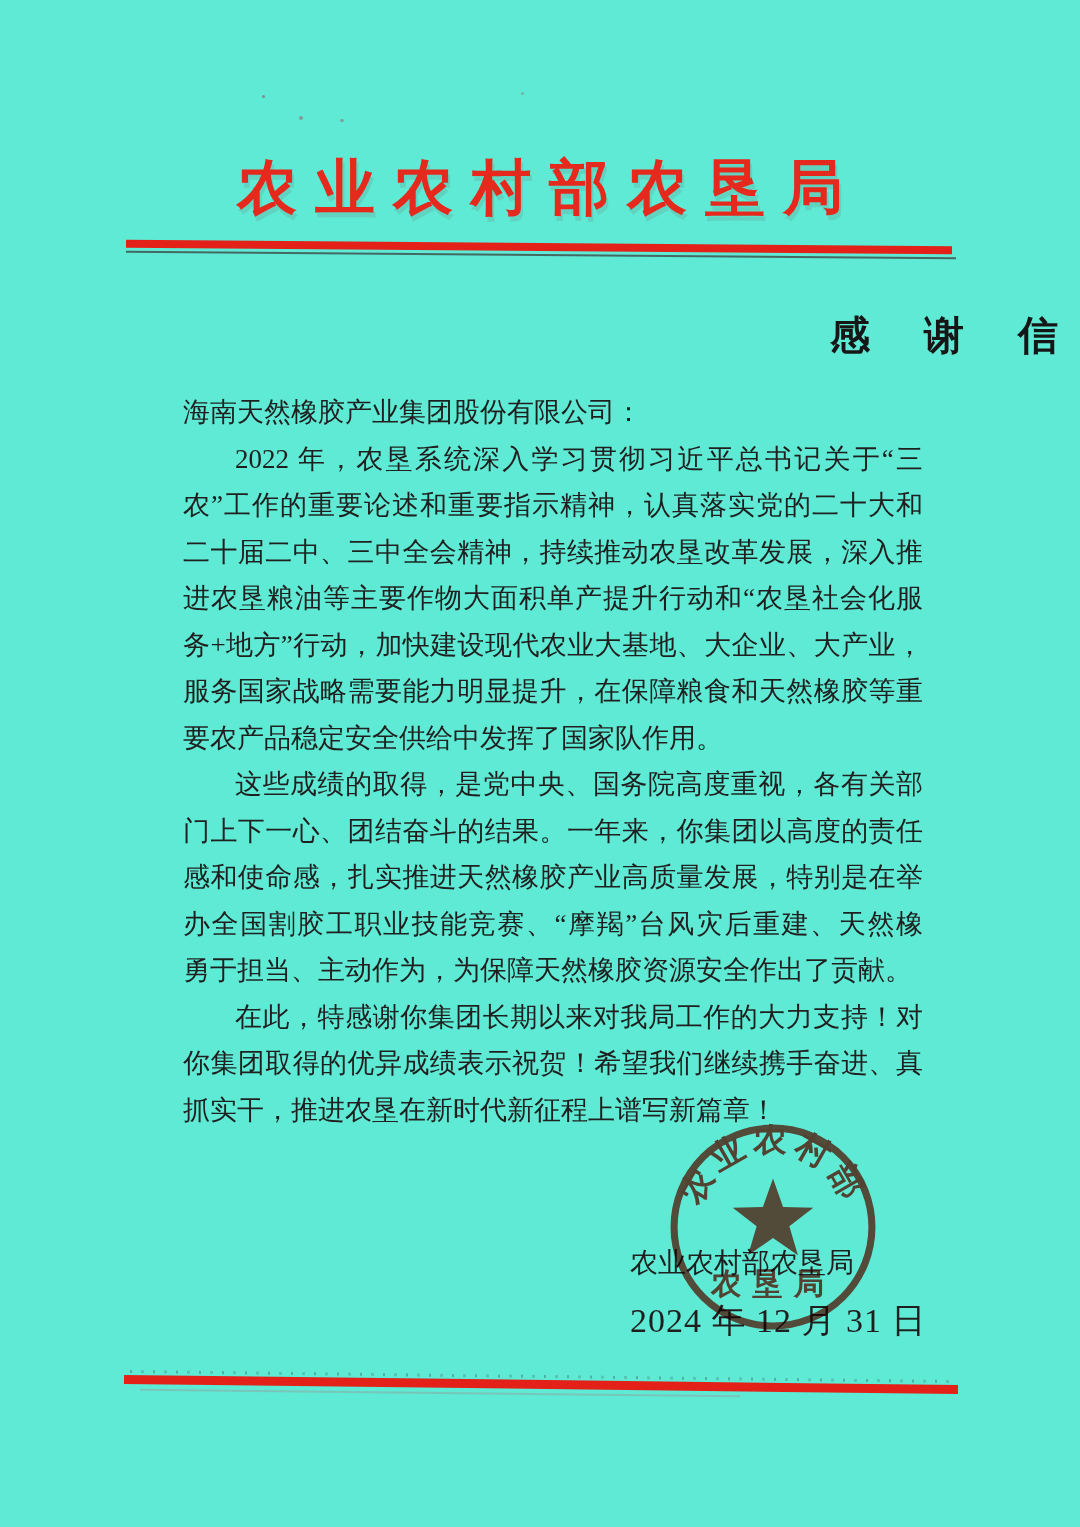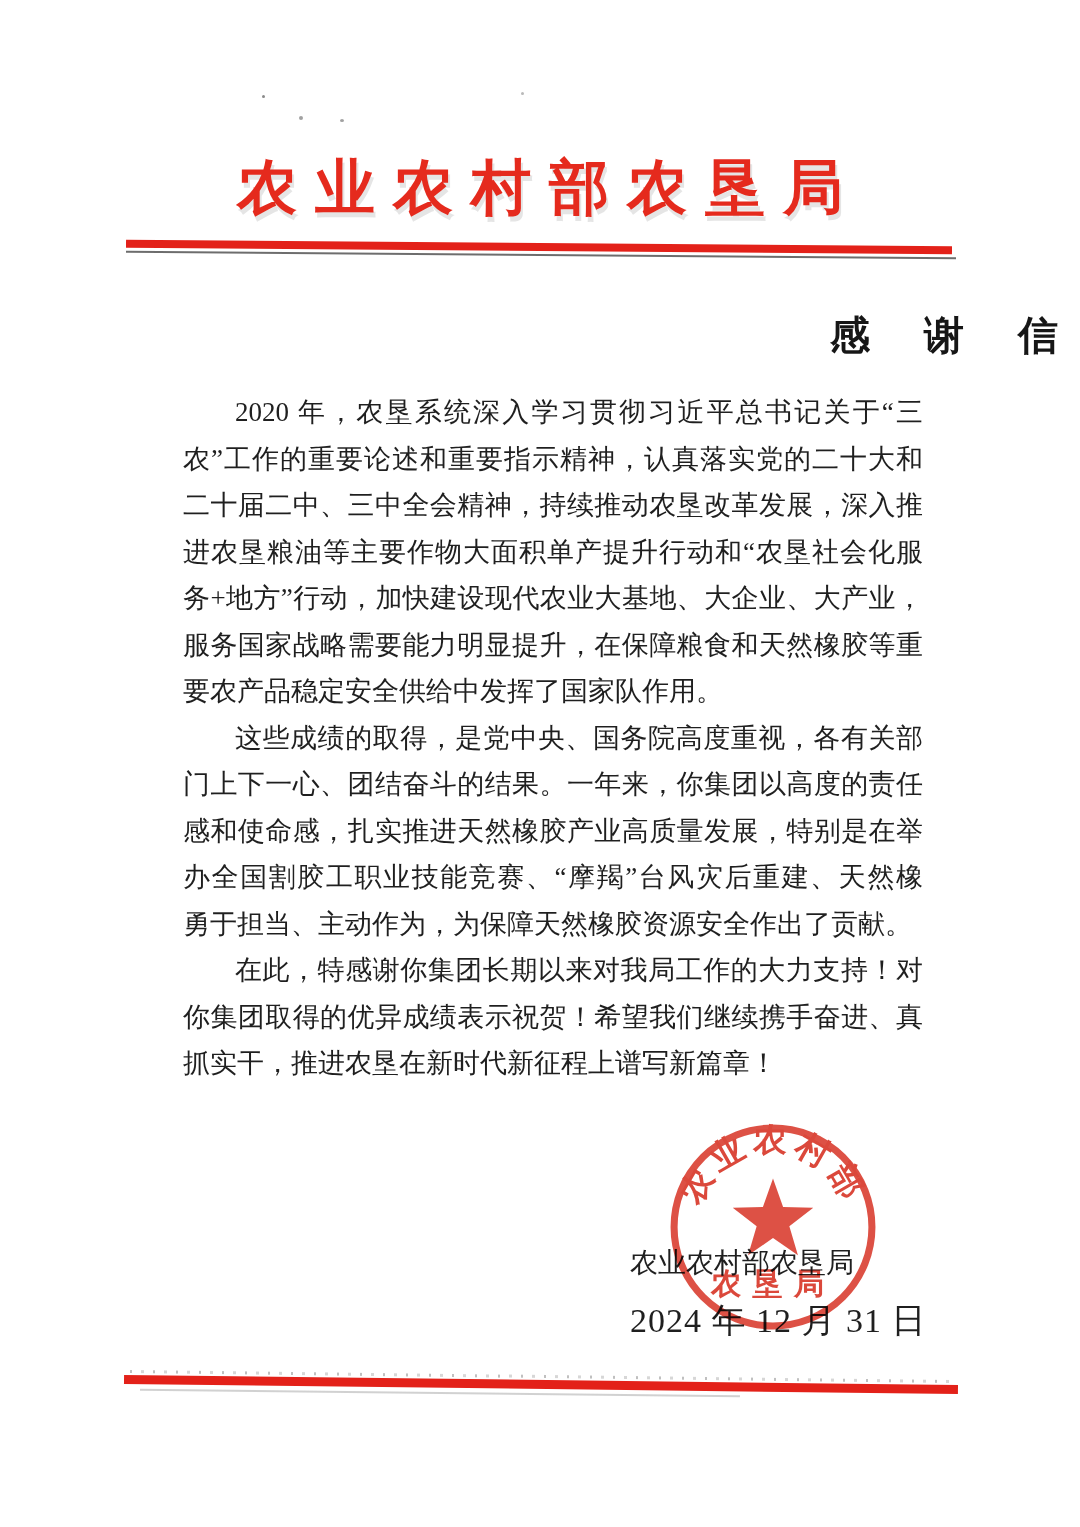--- a/index.html
+++ b/index.html
@@ -1,18 +1,18 @@
 <!DOCTYPE html>
 <html><head>
 <meta charset="utf-8">
 <style>
   html,body { margin:0; padding:0; background:#e9e9e9; }
   .page {
     position:relative; width:1080px; height:1527px; margin:0 auto;
-    background:#ffffff; overflow:hidden;
+    background:#5eead4; overflow:hidden;
     font-family:"Liberation Serif","DejaVu Serif",serif;
   }
   
   .letterhead {
     position:absolute; top:148px; left:0; width:100%;
     text-align:center; font-size:60px; font-weight:bold;
     color:#e52a1d; letter-spacing:18px; text-indent:18px;
     text-shadow: 2px 5px 0 rgba(110,110,110,0.18);
     white-space:nowrap;
   }
@@ -79,22 +79,23 @@
   <div class="dot d4"></div>
 
   <div class="letterhead">农业农村部农垦局</div>
   <div class="rule-top-red"></div>
   <div class="rule-top-black"></div>
 
   <div class="title">感 谢 信</div>
 
   <div class="body">
 
+      <div class="line">海南天然橡胶产业集团股份有限公司：</div>
 
-      <div class="line indent justify">2020 年，农垦系统深入学习贯彻习近平总书记关于“三</div>
+      <div class="line indent justify">2022 年，农垦系统深入学习贯彻习近平总书记关于“三</div>
 
       <div class="line justify">农”工作的重要论述和重要指示精神，认真落实党的二十大和</div>
 
       <div class="line justify">二十届二中、三中全会精神，持续推动农垦改革发展，深入推</div>
 
       <div class="line justify">进农垦粮油等主要作物大面积单产提升行动和“农垦社会化服</div>
 
       <div class="line justify">务+地方”行动，加快建设现代农业大基地、大企业、大产业，</div>
 
       <div class="line justify">服务国家战略需要能力明显提升，在保障粮食和天然橡胶等重</div>

